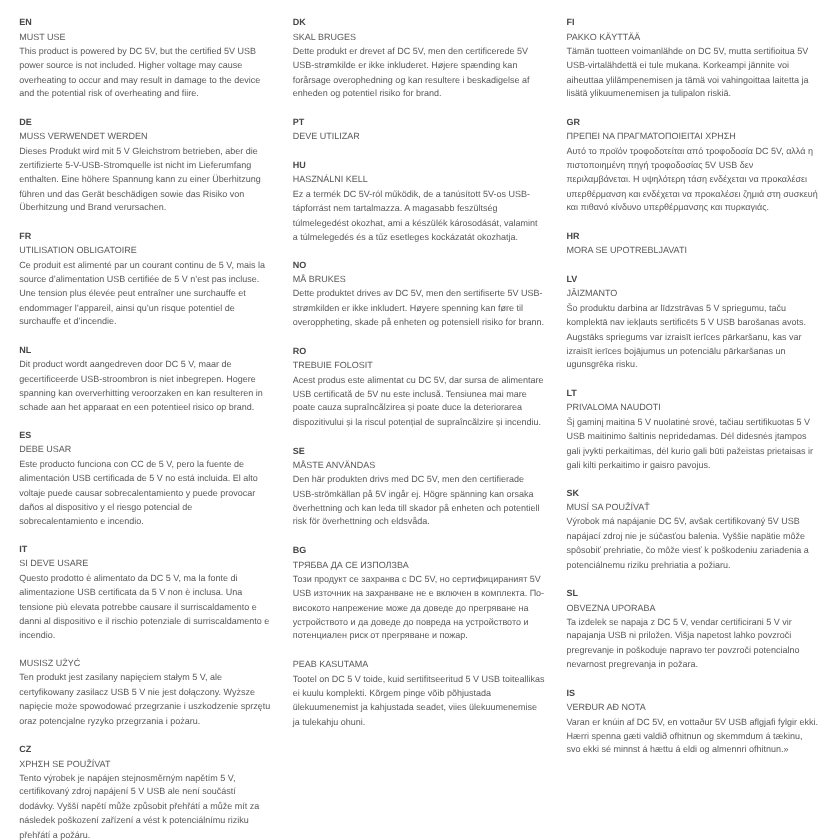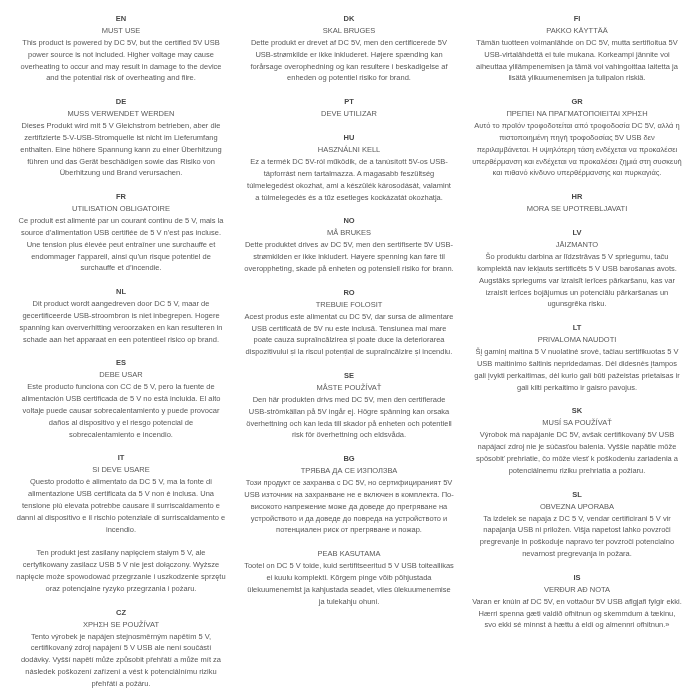--- a/index.html
+++ b/index.html
@@ -19,21 +19,20 @@
     display: flex;
     padding: 13px 6px 0 16px;
     gap: 18px;
   }
   .col {
     width: 210px;
     flex: 0 0 210px;
   }
   .lang-section {
     margin: 0 0 12px 0;
-    text-align: center;
   }
   .lang-code {
     font-size: 7.5px;
     line-height: 12px;
     font-weight: bold;
     color: #474747;
   }
   .lang-title {
     font-size: 7.5px;
     line-height: 12px;
@@ -75,20 +74,21 @@
       <div class="lang-code">ES</div>
       <div class="lang-title">DEBE USAR</div>
       <p class="lang-body">Este producto funciona con CC de 5 V, pero la fuente de alimentación USB certificada de 5 V no está incluida. El alto voltaje puede causar sobrecalentamiento y puede provocar daños al dispositivo y el riesgo potencial de sobrecalentamiento e incendio.</p>
     </section>
     <section class="lang-section">
       <div class="lang-code">IT</div>
       <div class="lang-title">SI DEVE USARE</div>
       <p class="lang-body">Questo prodotto è alimentato da DC 5 V, ma la fonte di alimentazione USB certificata da 5 V non è inclusa. Una tensione più elevata potrebbe causare il surriscaldamento e danni al dispositivo e il rischio potenziale di surriscaldamento e incendio.</p>
     </section>
     <section class="lang-section">
+      <div class="lang-title">MUSISZ UŻYĆ</div>
       <p class="lang-body">Ten produkt jest zasilany napięciem stałym 5 V, ale certyfikowany zasilacz USB 5 V nie jest dołączony. Wyższe napięcie może spowodować przegrzanie i uszkodzenie sprzętu oraz potencjalne ryzyko przegrzania i pożaru.</p>
     </section>
     <section class="lang-section">
       <div class="lang-code">CZ</div>
       <div class="lang-title">ΧΡΗΣΗ SE POUŽÍVAT</div>
       <p class="lang-body">Tento výrobek je napájen stejnosměrným napětím 5 V, certifikovaný zdroj napájení 5 V USB ale není součástí dodávky. Vyšší napětí může způsobit přehřátí a může mít za následek poškození zařízení a vést k potenciálnímu riziku přehřátí a požáru.</p>
     </section>
   </div>
 
   <div class="col">
@@ -111,21 +111,21 @@
       <div class="lang-title">MÅ BRUKES</div>
       <p class="lang-body">Dette produktet drives av DC 5V, men den sertifiserte 5V USB-strømkilden er ikke inkludert. Høyere spenning kan føre til overoppheting, skade på enheten og potensiell risiko for brann.</p>
     </section>
     <section class="lang-section">
       <div class="lang-code">RO</div>
       <div class="lang-title">TREBUIE FOLOSIT</div>
       <p class="lang-body">Acest produs este alimentat cu DC 5V, dar sursa de alimentare USB certificată de 5V nu este inclusă. Tensiunea mai mare poate cauza supraîncălzirea și poate duce la deteriorarea dispozitivului și la riscul potențial de supraîncălzire și incendiu.</p>
     </section>
     <section class="lang-section">
       <div class="lang-code">SE</div>
-      <div class="lang-title">MÅSTE POUŽÍVAŤ</div>
+      <div class="lang-title">MÅSTE ANVÄNDAS</div>
       <p class="lang-body">Den här produkten drivs med DC 5V, men den certifierade USB-strömkällan på 5V ingår ej. Högre spänning kan orsaka överhettning och kan leda till skador på enheten och potentiell risk för överhettning och eldsvåda.</p>
     </section>
     <section class="lang-section">
       <div class="lang-code">BG</div>
       <div class="lang-title">ТРЯБВА ДА СЕ ИЗПОЛЗВА</div>
       <p class="lang-body">Този продукт се захранва с DC 5V, но сертифицираният 5V USB източник на захранване не е включен в комплекта. По-високото напрежение може да доведе до прегряване на устройството и да доведе до повреда на устройството и потенциален риск от прегряване и пожар.</p>
     </section>
     <section class="lang-section">
       <div class="lang-title">PEAB KASUTAMA</div>
       <p class="lang-body">Tootel on DC 5 V toide, kuid sertifitseeritud 5 V USB toiteallikas ei kuulu komplekti. Kõrgem pinge võib põhjustada ülekuumenemist ja kahjustada seadet, viies ülekuumenemise ja tulekahju ohuni.</p>

